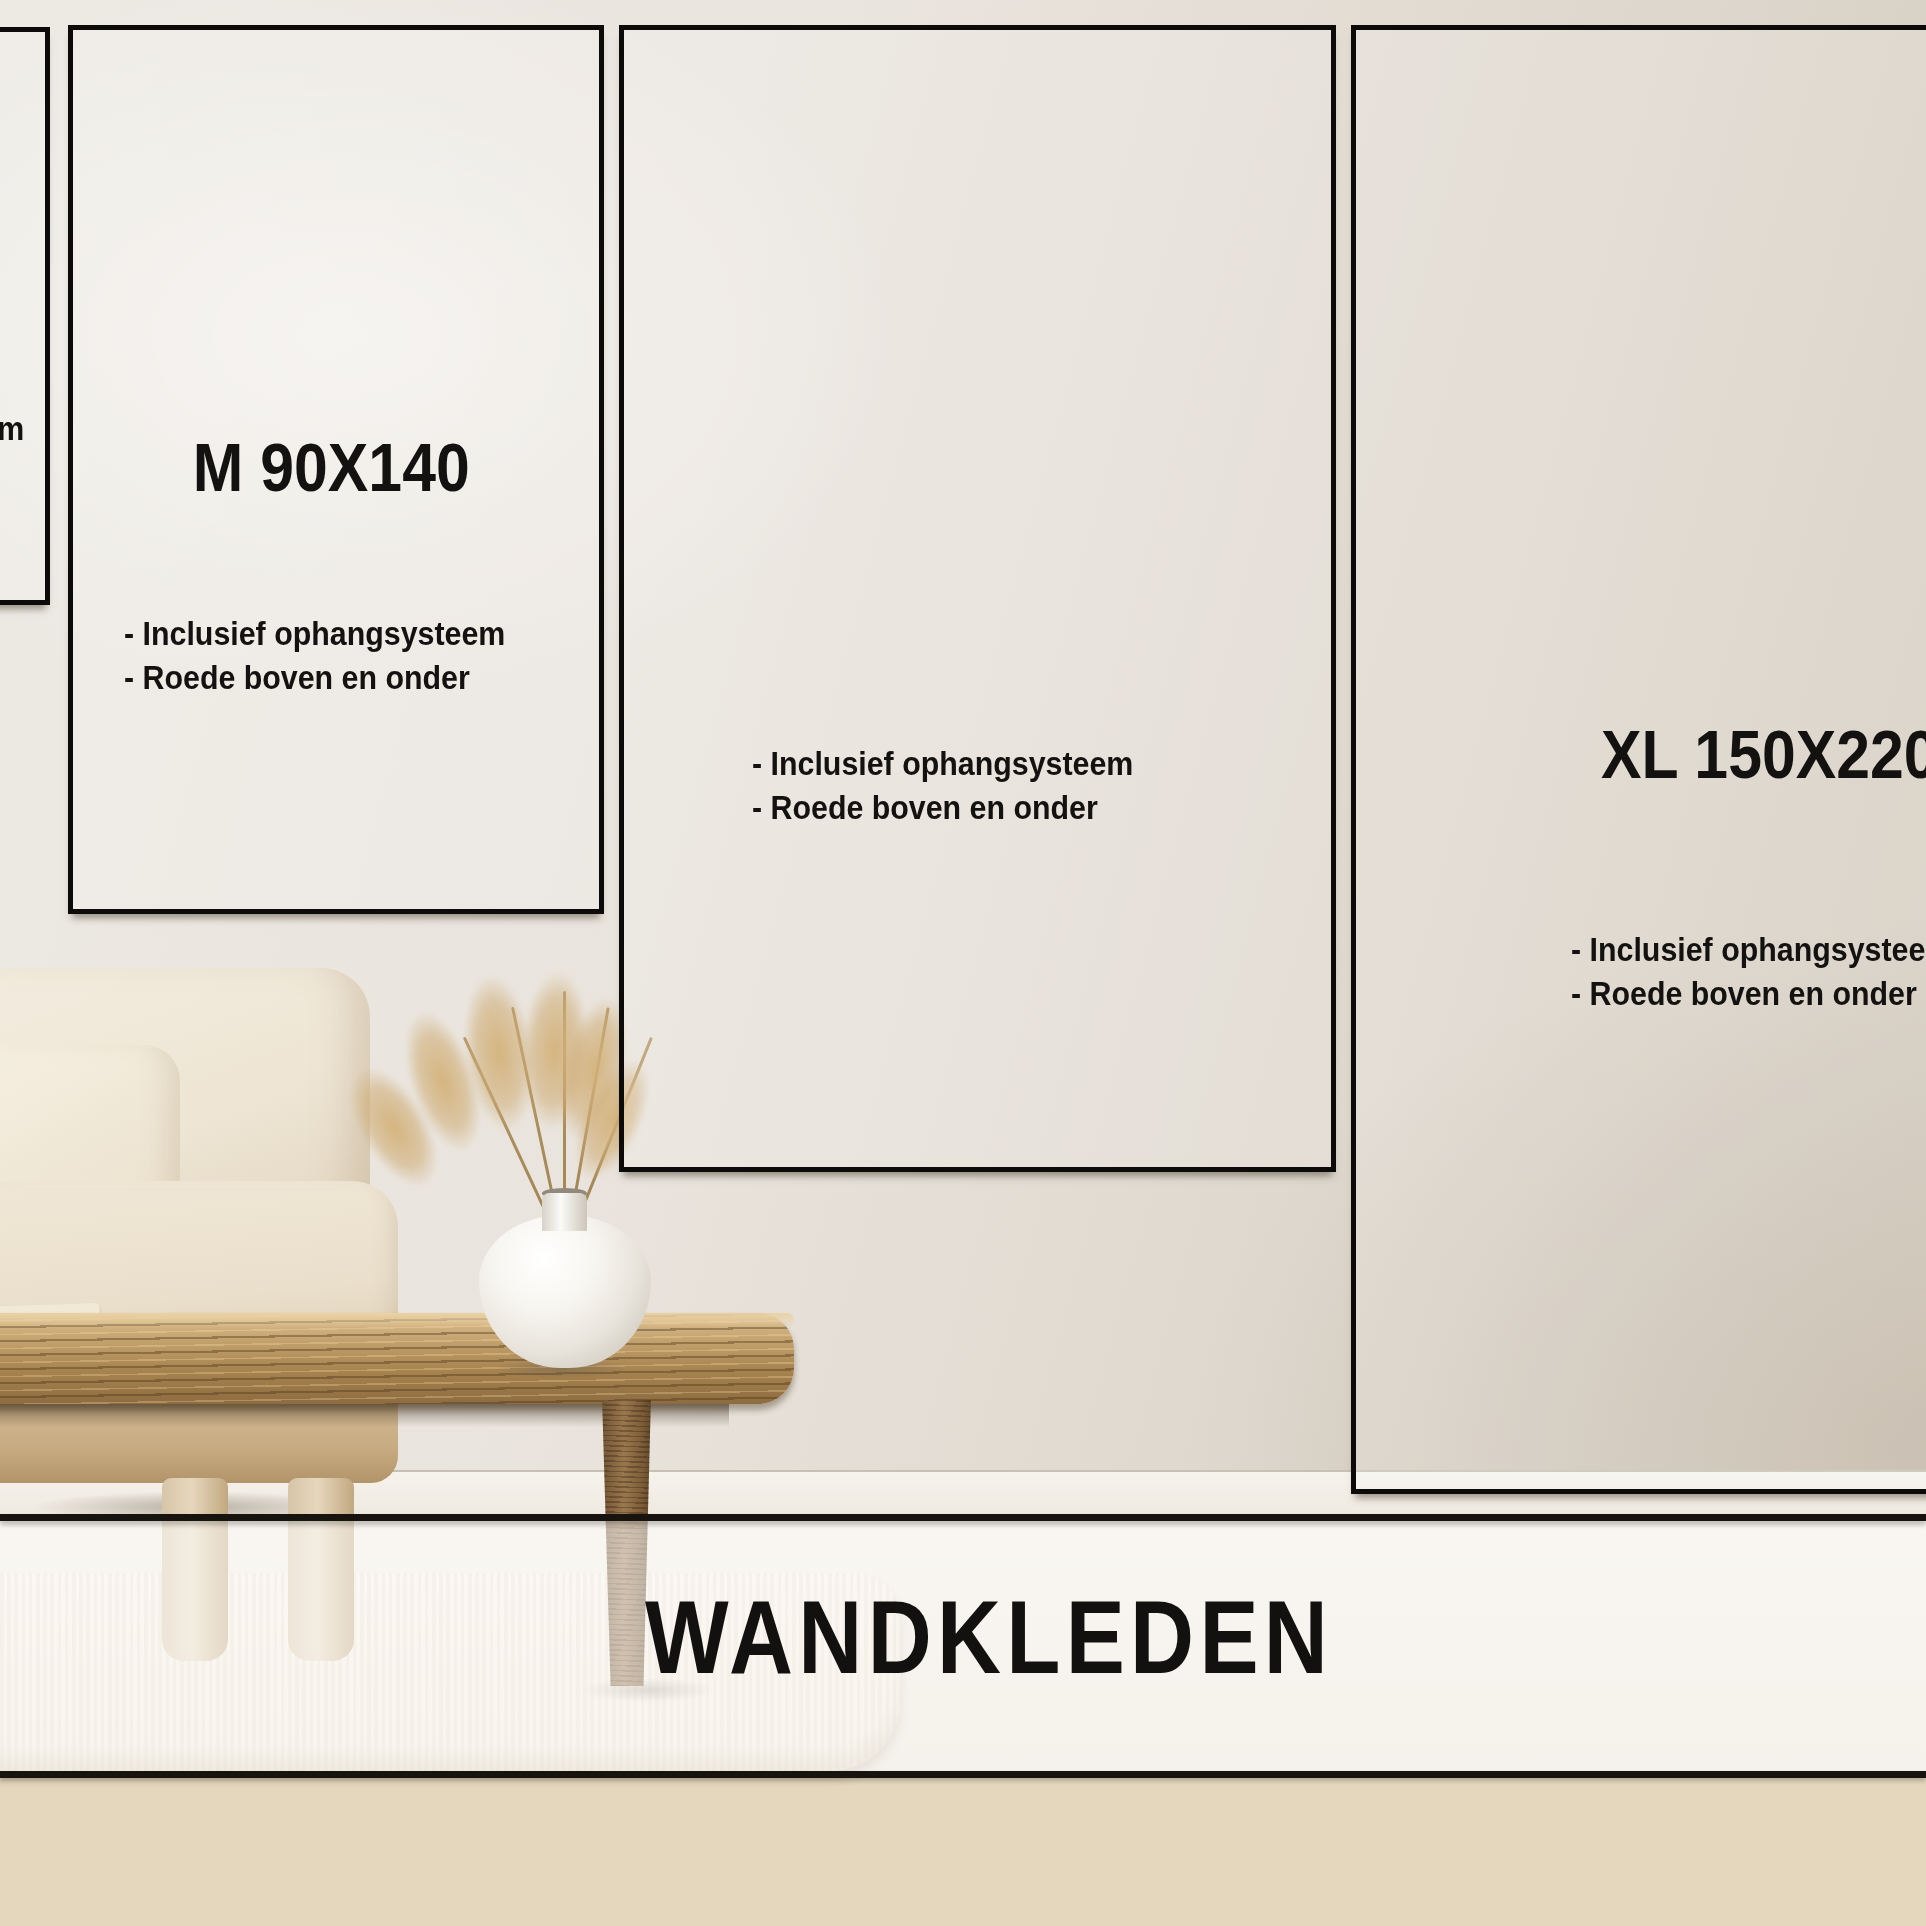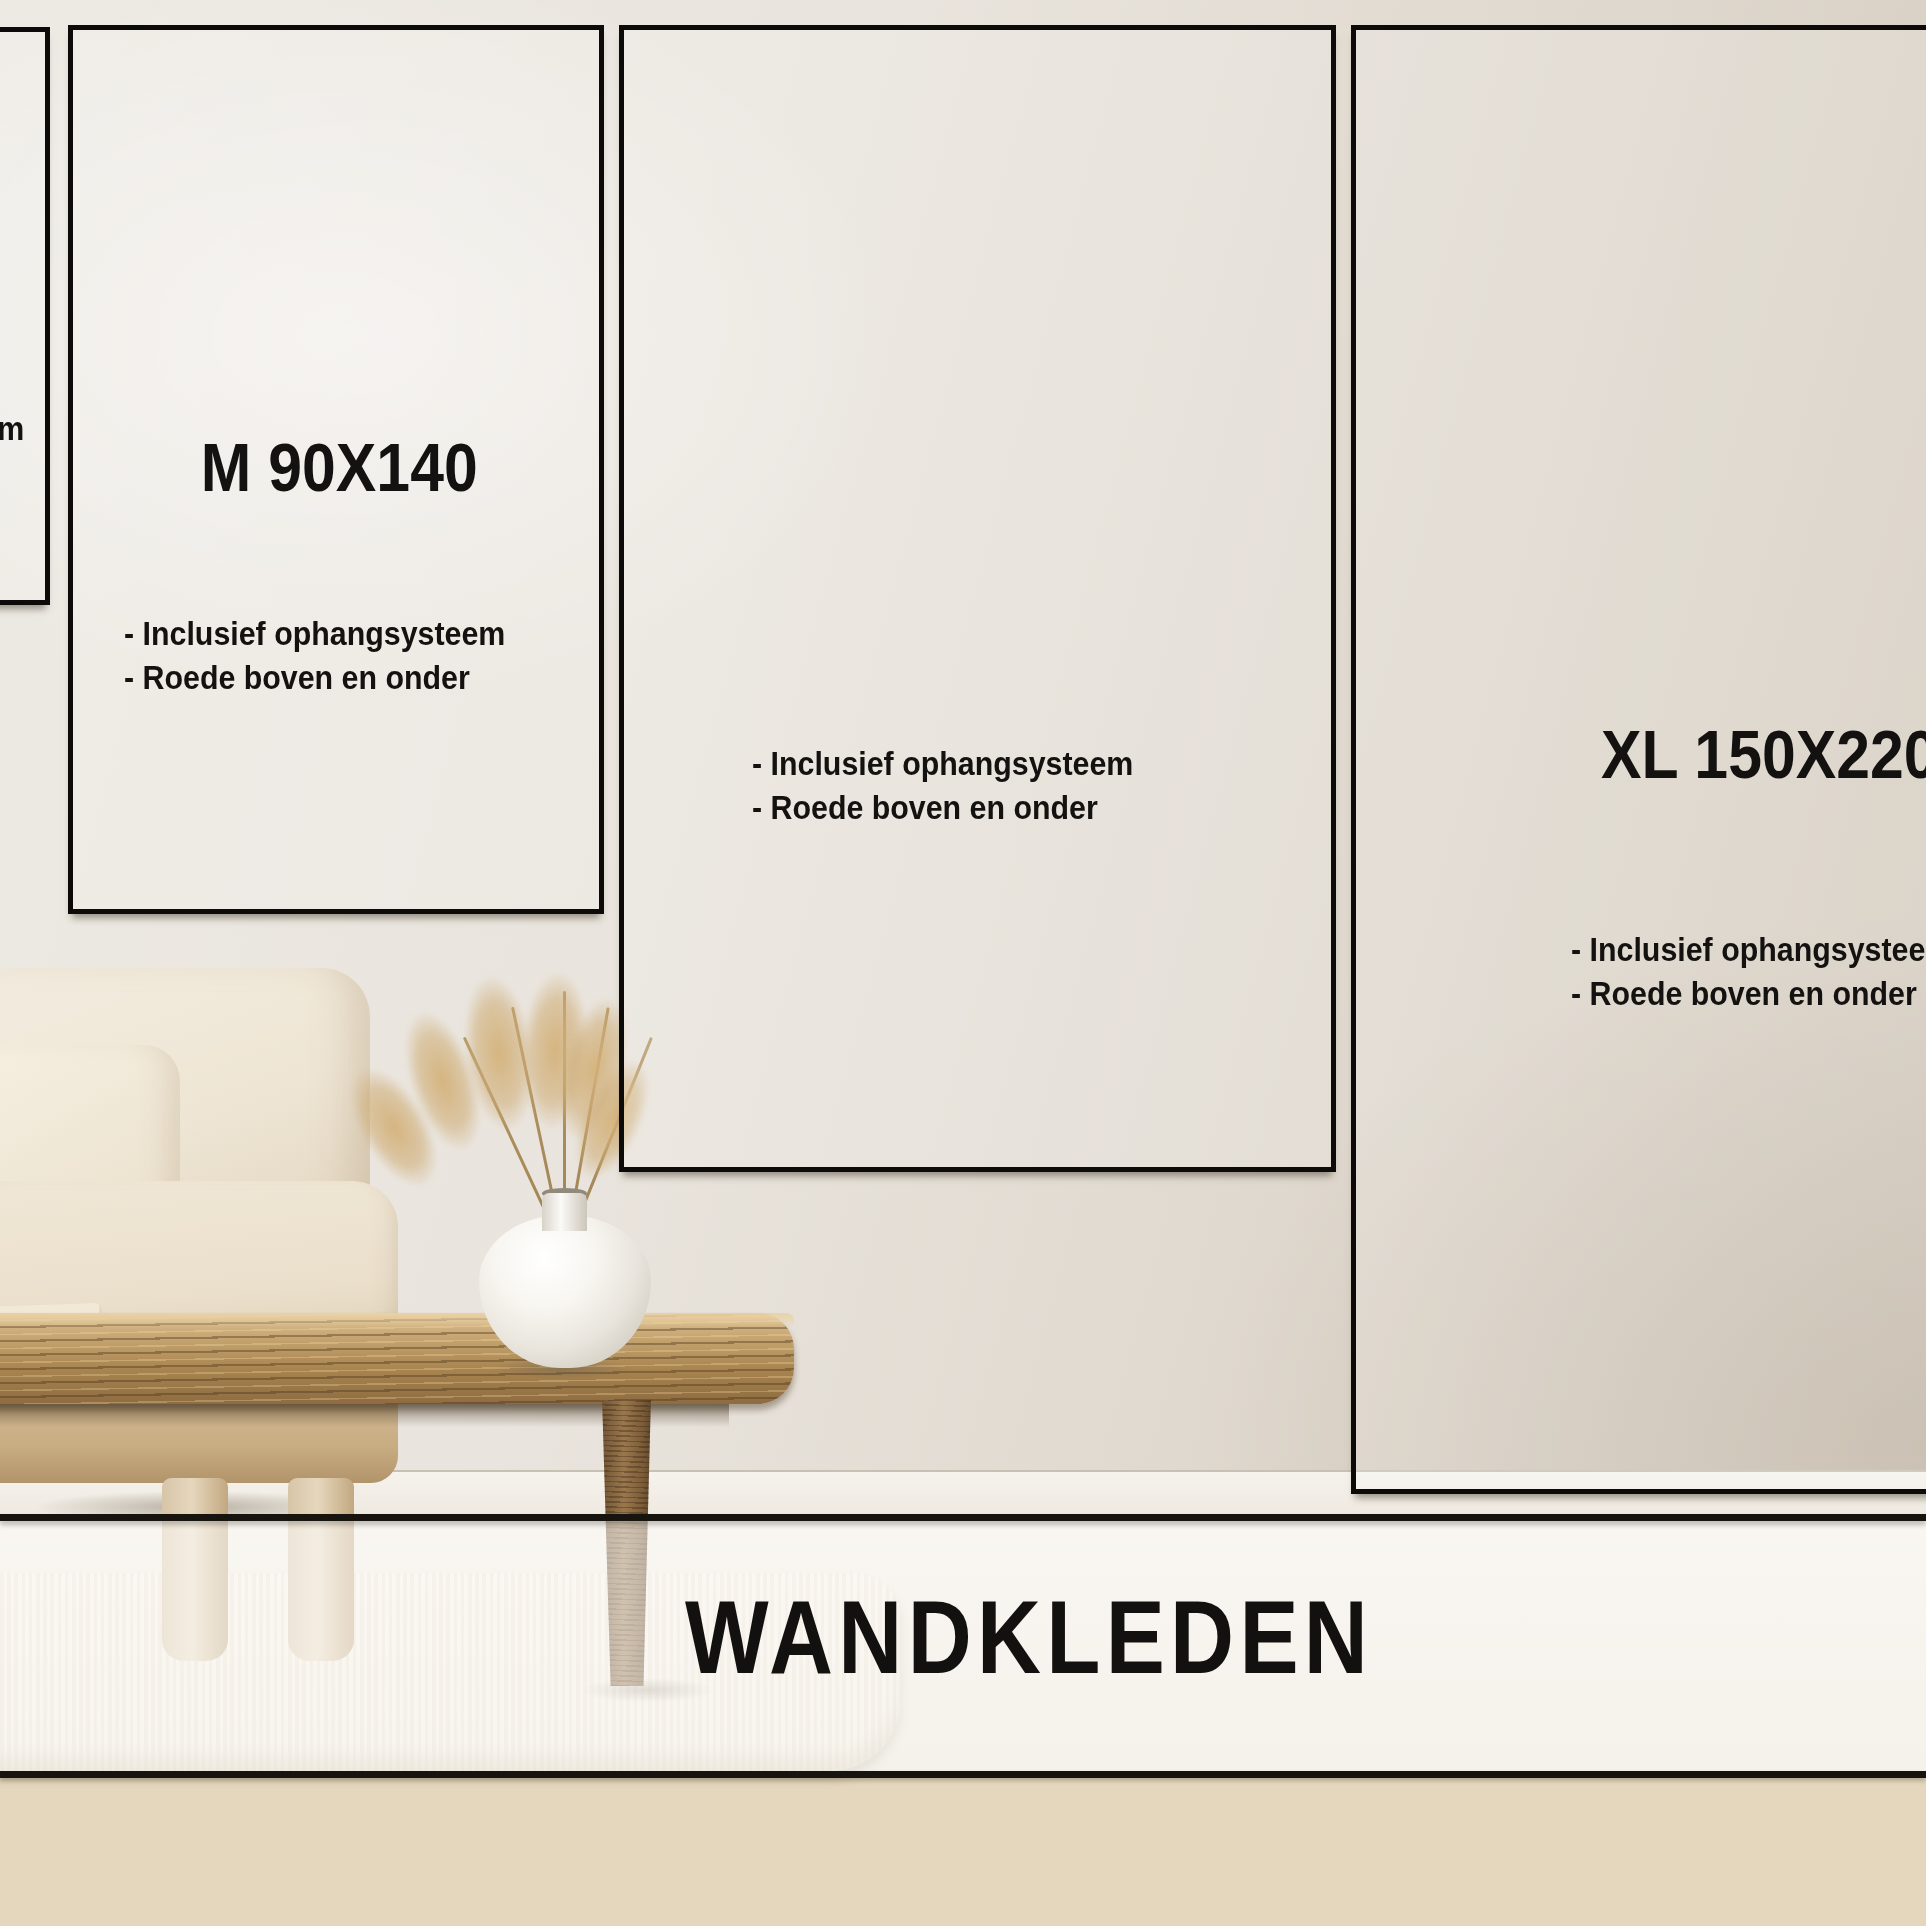--- a/index.html
+++ b/index.html
@@ -138,21 +138,21 @@
   }
   .card-text{z-index:10;color:#141210;}
   .size-title{font-weight:bold;font-size:69px;line-height:69px;white-space:nowrap;}
   .size-title .tx{display:inline-block;transform:scaleX(.88);transform-origin:center;white-space:nowrap;}
   .size-title.anchor-left .tx{transform-origin:left center;}
   .feat{font-weight:bold;font-size:33px;line-height:44px;white-space:nowrap;}
   .feat .tx{display:inline-block;transform:scaleX(.92);transform-origin:left center;white-space:nowrap;}
   
   #banner{
     left:645px;top:1585px;z-index:11;color:#131110;
-    font-weight:bold;font-size:103px;line-height:105px;letter-spacing:6.2px;white-space:nowrap;padding-left:40px;
+    font-weight:bold;font-size:103px;line-height:105px;letter-spacing:6.2px;white-space:nowrap;
   }
   #banner .tx{display:inline-block;transform:scaleX(.86);transform-origin:left center;}
 </style>
 </head>
 <body>
 
 <div id="stage">
 
   <div id="wall" class="abs"></div>
   <div id="baseboard" class="abs"></div>
@@ -204,21 +204,21 @@
   <div class="abs size-card" style="left:-175px;top:27px;width:215px;height:568px;"></div>
   <div class="abs size-card" style="left:68px;top:25px;width:526px;height:879px;"></div>
   <div class="abs size-card" style="left:619px;top:25px;width:707px;height:1137px;"></div>
   <div class="abs size-card" style="left:1351px;top:25px;width:645px;height:1459px;"></div>
 
   <div class="abs card-text feat" style="left:-357px;top:407px;">
     <div><span class="tx">- Inclusief ophangsysteem</span></div>
     <div></div>
   </div>
 
-  <div class="abs card-text size-title" style="left:73px;top:433px;width:516px;text-align:center;margin-left:8px;">
+  <div class="abs card-text size-title" style="left:73px;top:433px;width:516px;text-align:center;">
     <span class="tx">M 90X140</span>
   </div>
   <div class="abs card-text feat" style="left:124px;top:612px;">
     <div><span class="tx">- Inclusief ophangsysteem</span></div>
     <div><span class="tx">- Roede boven en onder</span></div>
   </div>
 
   <div class="abs card-text feat" style="left:752px;top:742px;">
     <div><span class="tx">- Inclusief ophangsysteem</span></div>
     <div><span class="tx">- Roede boven en onder</span></div>

